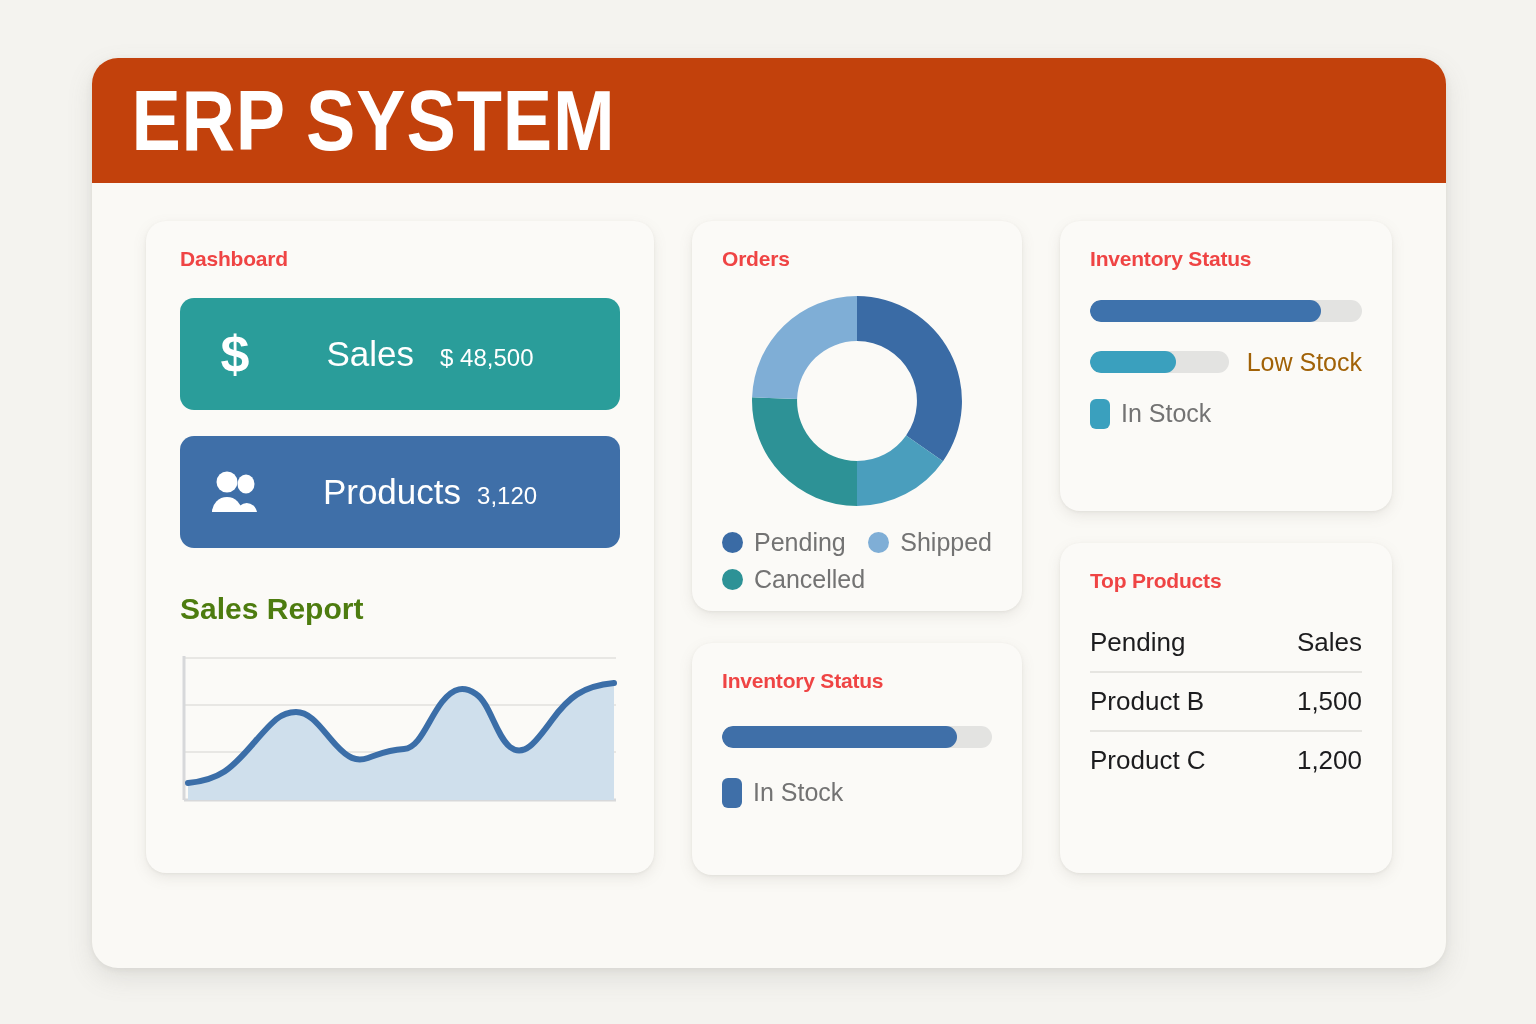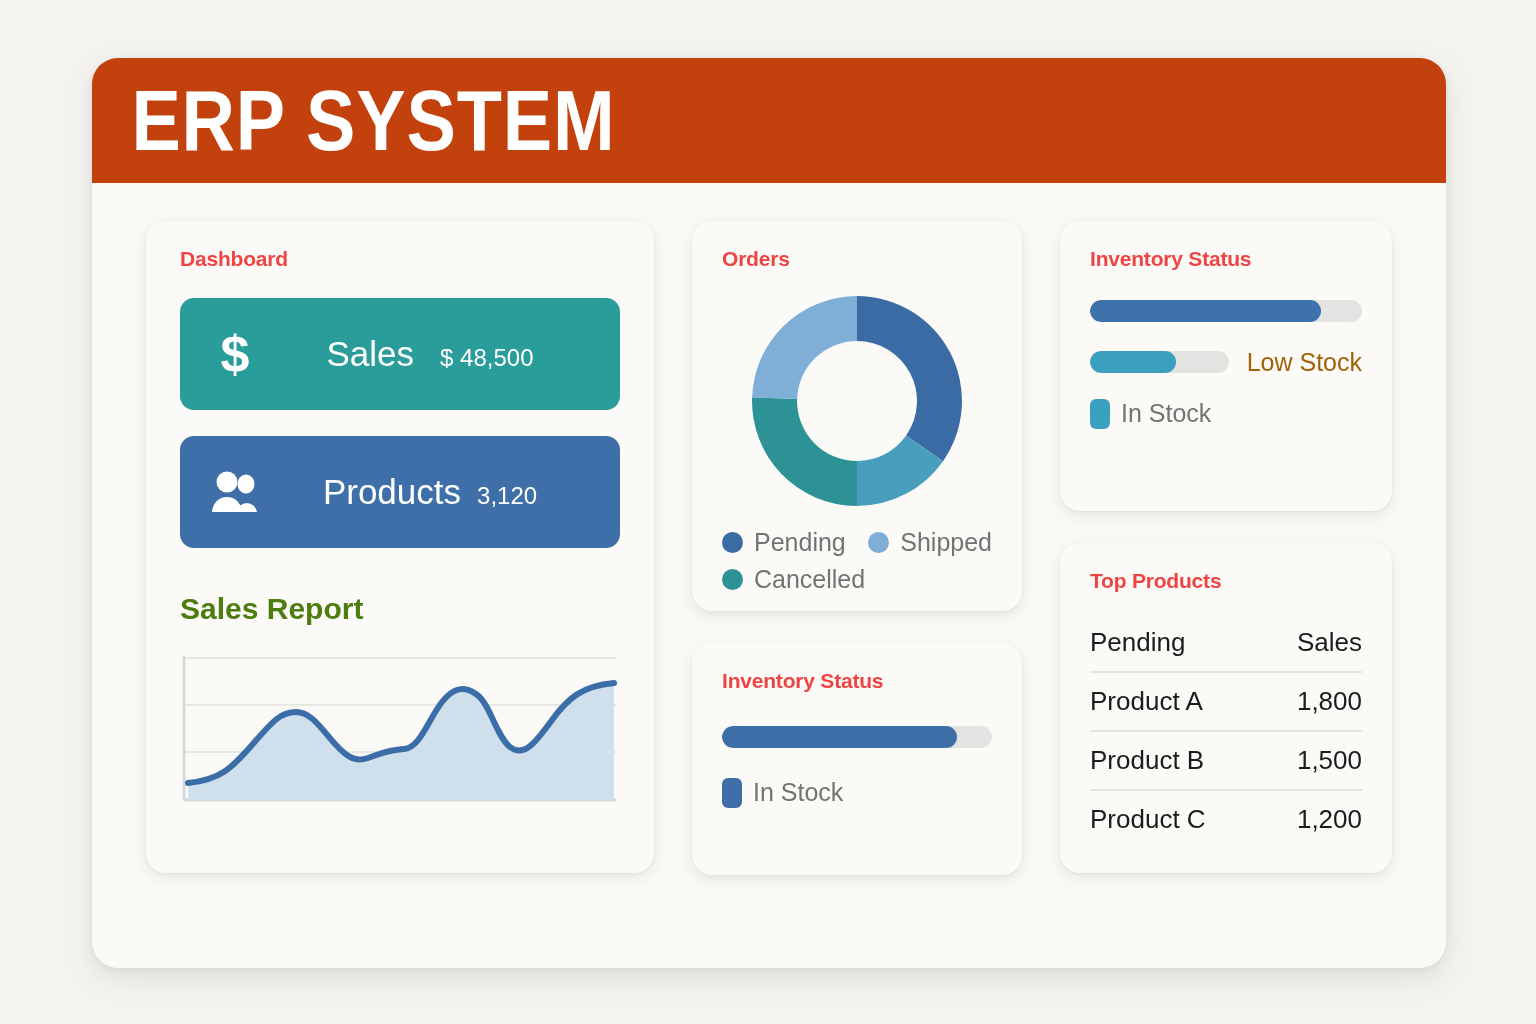--- a/index.html
+++ b/index.html
@@ -365,24 +365,20 @@
 
           <table class="prod-table">
             <thead>
               <tr>
                 <th>Pending</th>
                 <th>Sales</th>
               </tr>
             </thead>
             <tbody>
               <tr>
-                <td>Product A</td>
-                <td>1,800</td>
-              </tr>
-              <tr>
                 <td>Product B</td>
                 <td>1,500</td>
               </tr>
               <tr>
                 <td>Product C</td>
                 <td>1,200</td>
               </tr>
             </tbody>
           </table>
         </div>

